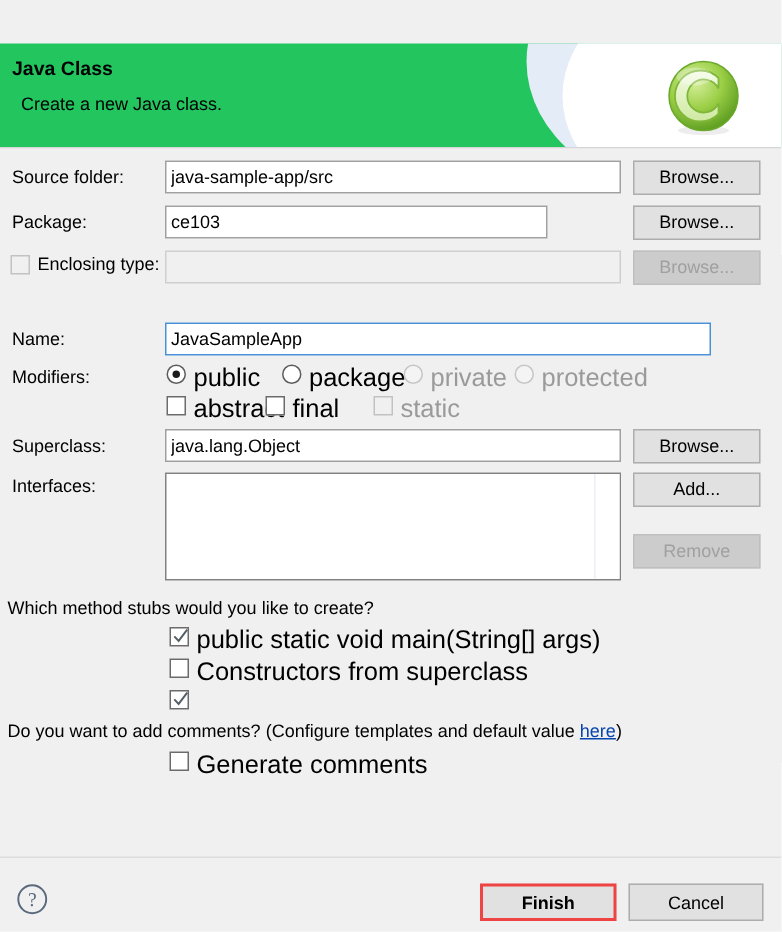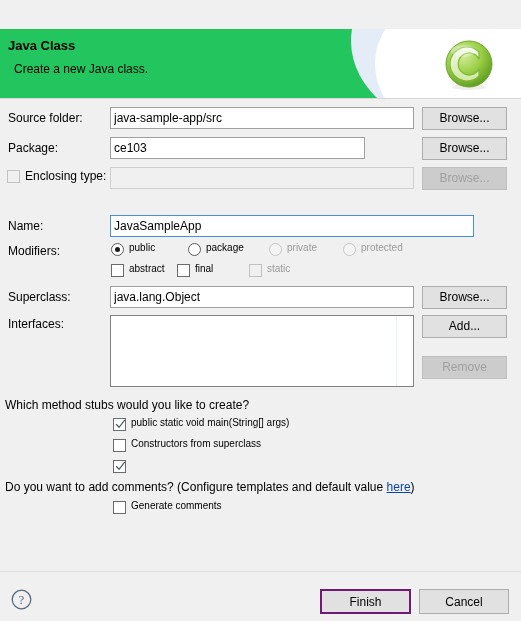--- a/index.html
+++ b/index.html
@@ -203,21 +203,21 @@
   }
   .radio .dot {
     position: absolute;
     left: 3px; top: 3px;
     width: 5px; height: 5px;
     border-radius: 50%;
     background: #1c1c1c;
   }
   .opt-label {
     position: absolute;
-    font-size: 10px;
+    font-size: 17px;
     color: #000;
     white-space: nowrap;
   }
   .opt-label.disabled { color: #9a9a9a; }
 
   
   .listbox {
     position: absolute;
     box-sizing: border-box;
     background: #ffffff;
@@ -262,22 +262,23 @@
     border: 1px solid #adadad;
     font-family: "Liberation Sans", sans-serif;
     font-size: 12px;
     color: #000;
     text-align: center;
     height: 25px;
     line-height: 23px;
     cursor: default;
   }
   .footer-btn.default {
-    border: 2px solid #701a75;
+    border: 2px solid #ef4444;
     line-height: 21px;
+    font-weight: bold;
   }
 </style>
 </head>
 <body>
 
 <div id="dialog">
 
 
   <div class="header">
     <div class="header-swoosh"></div>

